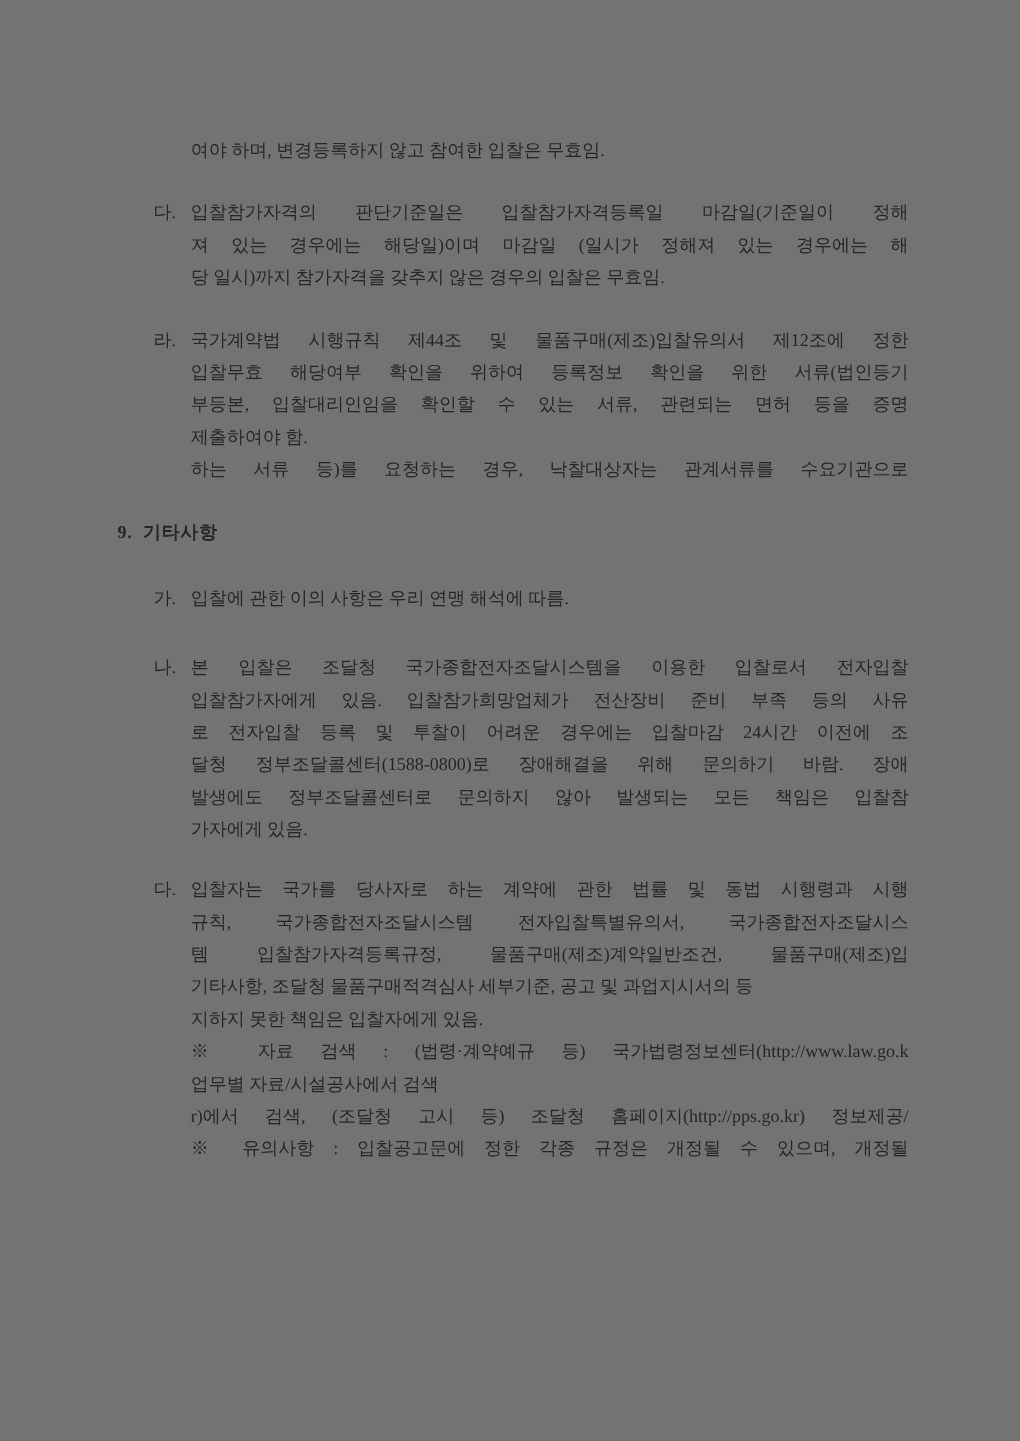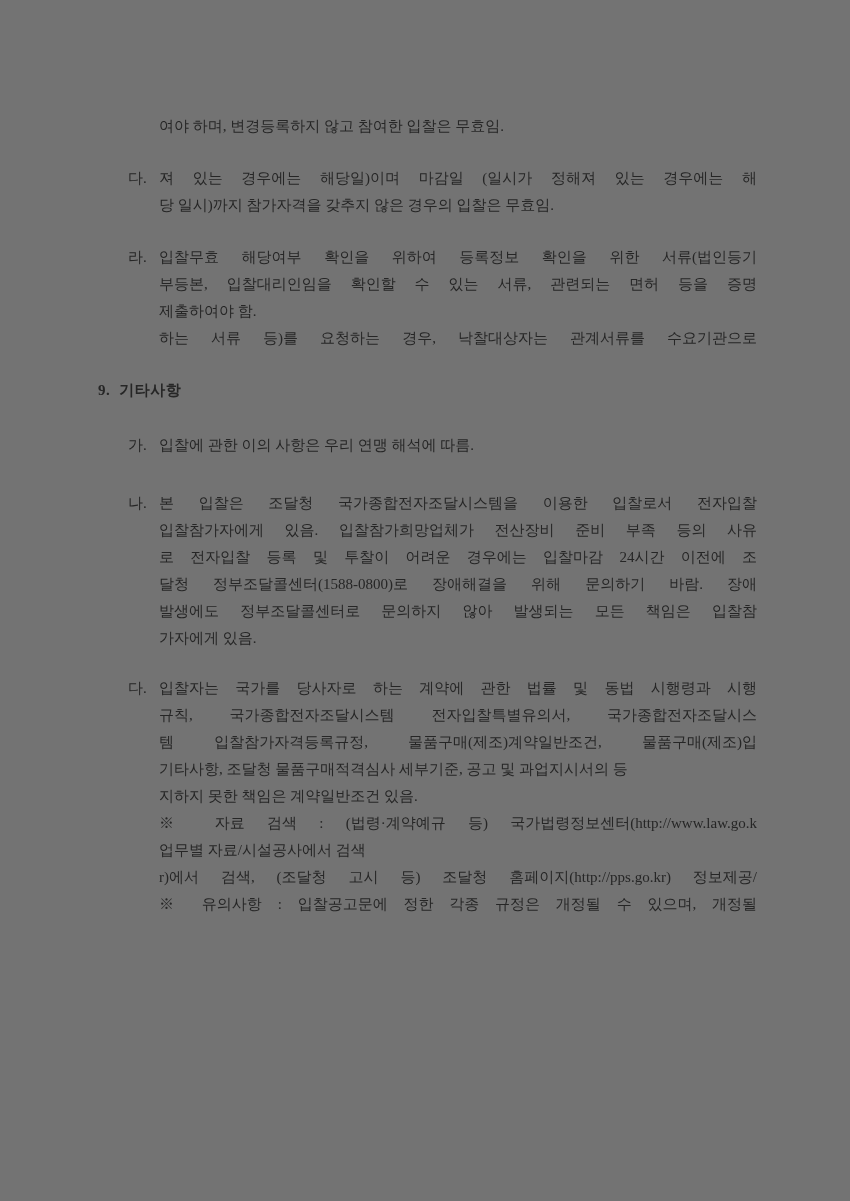--- a/index.html
+++ b/index.html
@@ -74,28 +74,30 @@
 <div class="page">
   <div class="content">
 
     <div class="para cont">
         <div class="line flush">여야 하며, 변경등록하지 않고 참여한 입찰은 무효임.</div>
       </div>
 
     <div class="item">
       <span class="marker">다.</span>
       <div class="body">
+          <div class="line">입찰참가자격의 판단기준일은 입찰참가자격등록일 마감일(기준일이 정해</div>
           <div class="line">져 있는 경우에는 해당일)이며 마감일 (일시가 정해져 있는 경우에는 해</div>
           <div class="line flush">당 일시)까지 참가자격을 갖추지 않은 경우의 입찰은 무효임.</div>
         </div>
     </div>
 
     <div class="item">
       <span class="marker">라.</span>
       <div class="body">
+          <div class="line">국가계약법 시행규칙 제44조 및 물품구매(제조)입찰유의서 제12조에 정한</div>
           <div class="line">입찰무효 해당여부 확인을 위하여 등록정보 확인을 위한 서류(법인등기</div>
           <div class="line">부등본, 입찰대리인임을 확인할 수 있는 서류, 관련되는 면허 등을 증명</div>
           <div class="line flush">제출하여야 함.</div>
           <div class="line">하는 서류 등)를 요청하는 경우, 낙찰대상자는 관계서류를 수요기관으로</div>
         </div>
     </div>
 
     <div class="section-header">
       <span class="num">9.</span><span>기타사항</span>
     </div>
@@ -119,21 +121,21 @@
         </div>
     </div>
 
     <div class="item">
       <span class="marker">다.</span>
       <div class="body">
           <div class="line">입찰자는 국가를 당사자로 하는 계약에 관한 법률 및 동법 시행령과 시행</div>
           <div class="line">규칙, 국가종합전자조달시스템 전자입찰특별유의서, 국가종합전자조달시스</div>
           <div class="line">템 입찰참가자격등록규정, 물품구매(제조)계약일반조건, 물품구매(제조)입</div>
           <div class="line flush">기타사항, 조달청 물품구매적격심사 세부기준, 공고 및 과업지시서의 등</div>
-          <div class="line flush">지하지 못한 책임은 계약일반조건 있음.</div>
+          <div class="line flush">지하지 못한 책임은 입찰자에게 있음.</div>
           <div class="line">※ 자료 검색 : (법령·계약예규 등) 국가법령정보센터(http://www.law.go.k</div>
           <div class="line flush">업무별 자료/시설공사에서 검색</div>
           <div class="line">r)에서 검색, (조달청 고시 등) 조달청 홈페이지(http://pps.go.kr) 정보제공/</div>
           <div class="line">※ 유의사항 : 입찰공고문에 정한 각종 규정은 개정될 수 있으며, 개정될</div>
         </div>
     </div>
 
   </div>
 </div>
 

